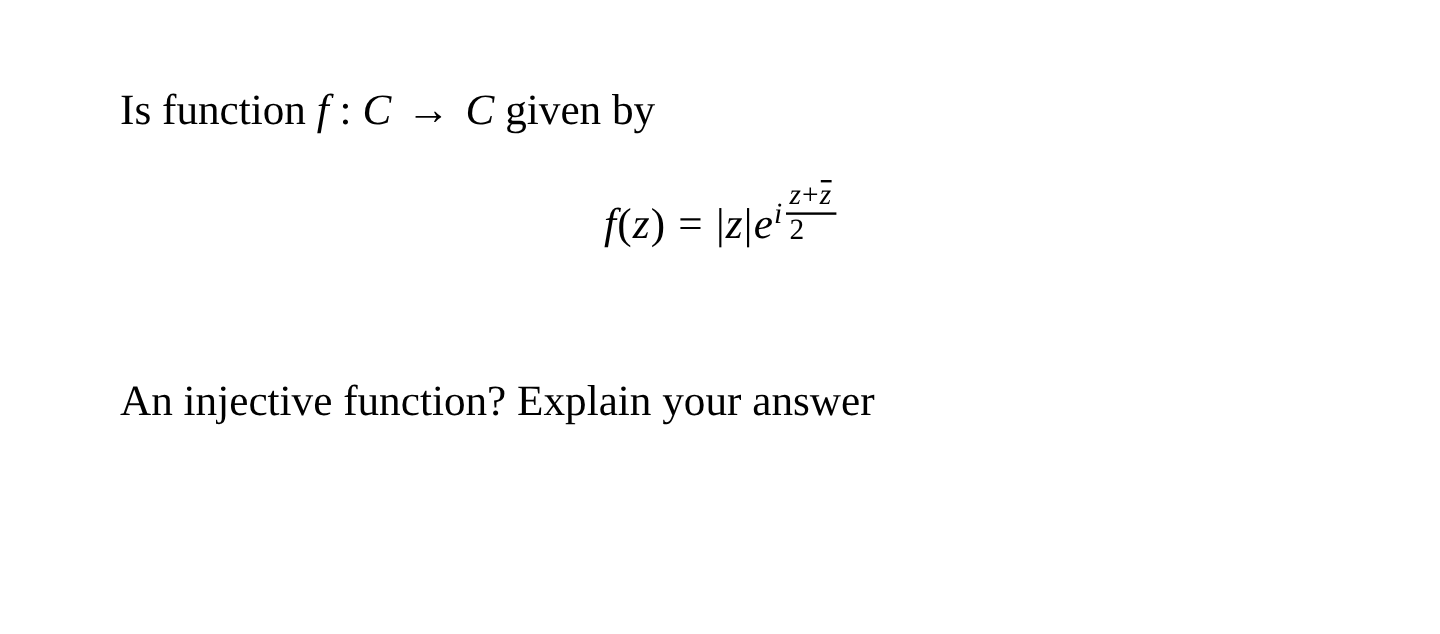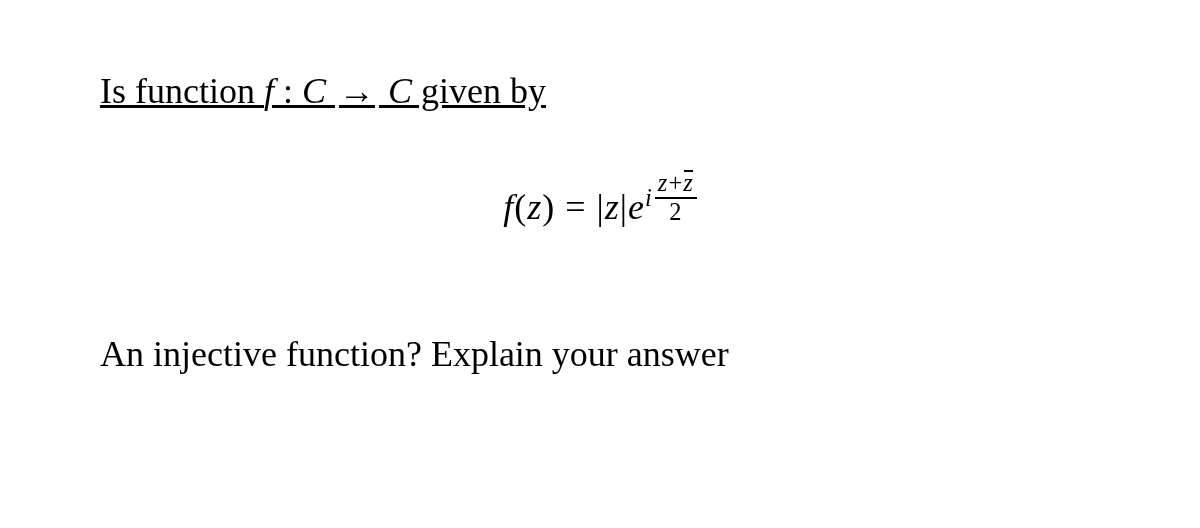--- a/index.html
+++ b/index.html
@@ -10,22 +10,21 @@
     body {
       width: 1200px;
       height: 528px;
       background: #ffffff;
       font-family: 'Times New Roman', Times, serif;
       color: #000000;
       padding: 70px 100px;
       font-size: 36px;
     }
     .line1 {
-      margin-bottom: 60px;
-      text-decoration: underline;
+      margin-bottom: 40px;
     }
     .line2 {
       text-align: center;
       margin-bottom: 105px;
     }
     .line3 {
     }
     .italic {
       font-style: italic;
       font-family: 'Times New Roman', Times, serif;
@@ -48,21 +47,21 @@
     }
     .exp {
       display: inline-block;
       vertical-align: super;
       font-size: 0.68em;
       position: relative;
     }
     .frac {
       display: inline-block;
       vertical-align: middle;
-      text-align: center;
+      text-align: left;
       position: relative;
       top: -2px;
       margin-left: 2px;
     }
     .frac .num {
       display: block;
       border-bottom: 2px solid #000;
       padding: 0 3px;
       line-height: 1.1;
     }

